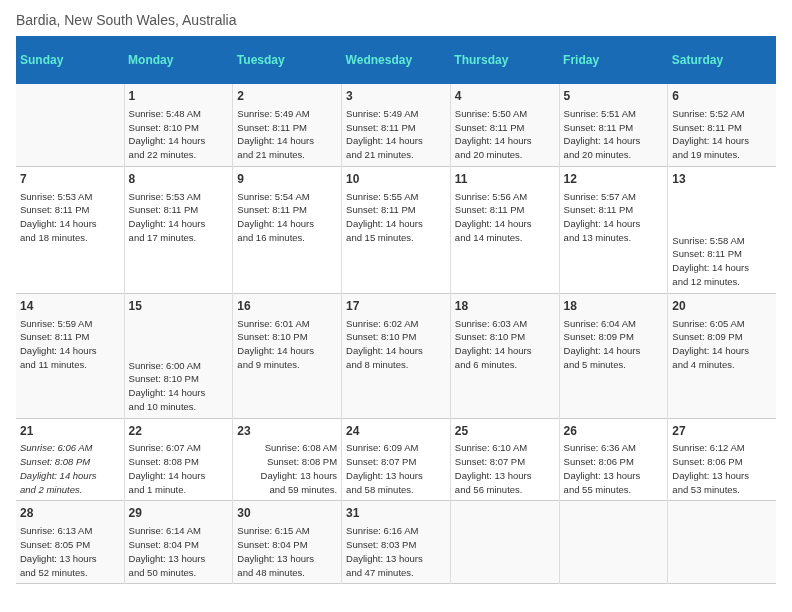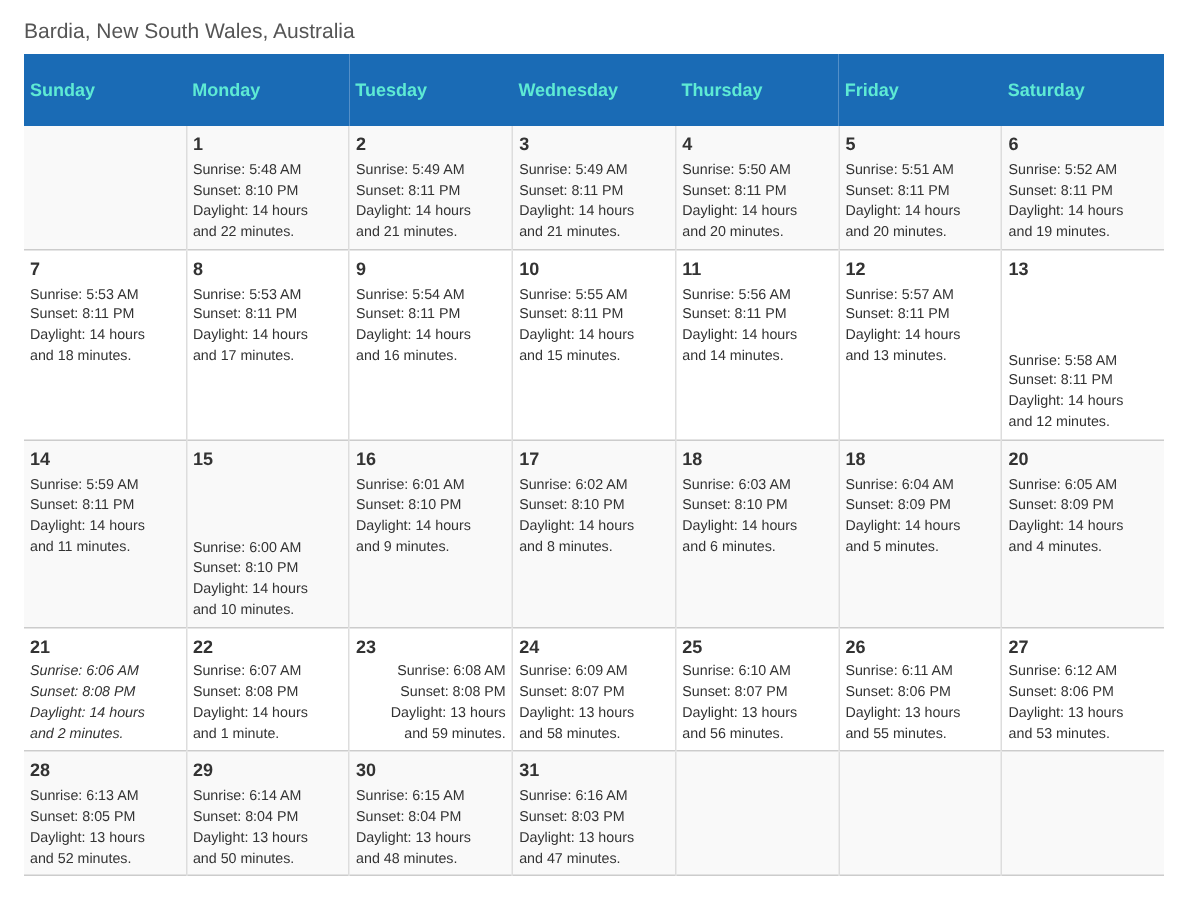--- a/index.html
+++ b/index.html
@@ -286,21 +286,21 @@
           </td>
           <td>
             <span class="day-num">25</span>
             <div class="cell-content" style="white-space: pre-line;">Sunrise: 6:10 AM
 Sunset: 8:07 PM
 Daylight: 13 hours
 and 56 minutes.</div>
           </td>
           <td>
             <span class="day-num">26</span>
-            <div class="cell-content" style="white-space: pre-line;">Sunrise: 6:11 AM
+            <div class="cell-content" style="white-space: pre-line;">Sunrise: 6:36 AM
 Sunset: 8:06 PM
 Daylight: 13 hours
 and 55 minutes.</div>
           </td>
           <td>
             <span class="day-num">27</span>
             <div class="cell-content" style="white-space: pre-line;">Sunrise: 6:12 AM
 Sunset: 8:06 PM
 Daylight: 13 hours
 and 53 minutes.</div>

